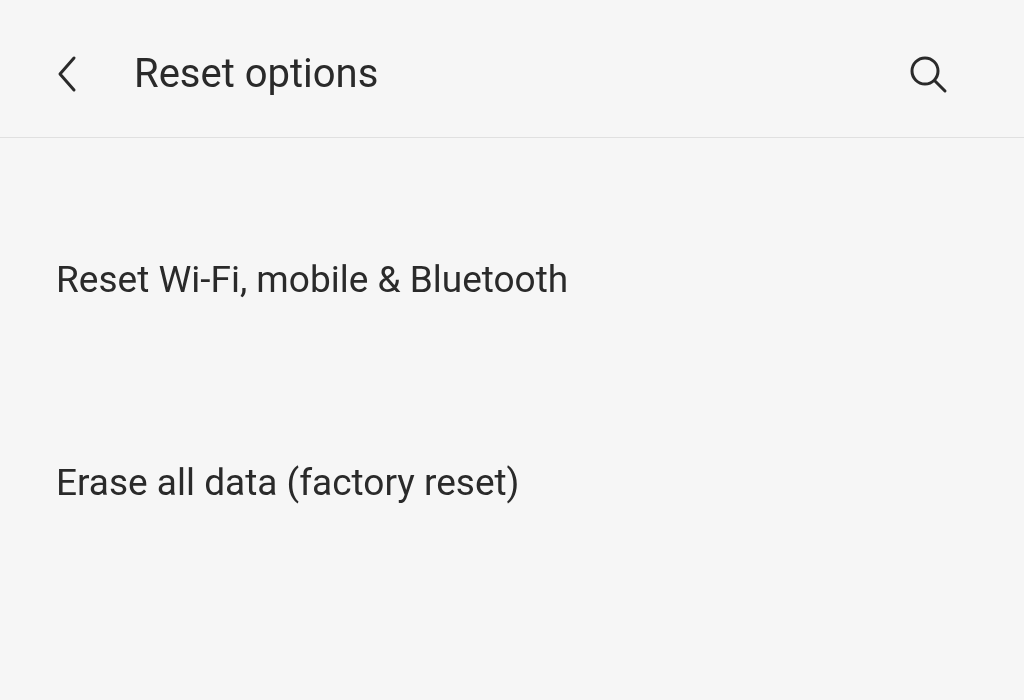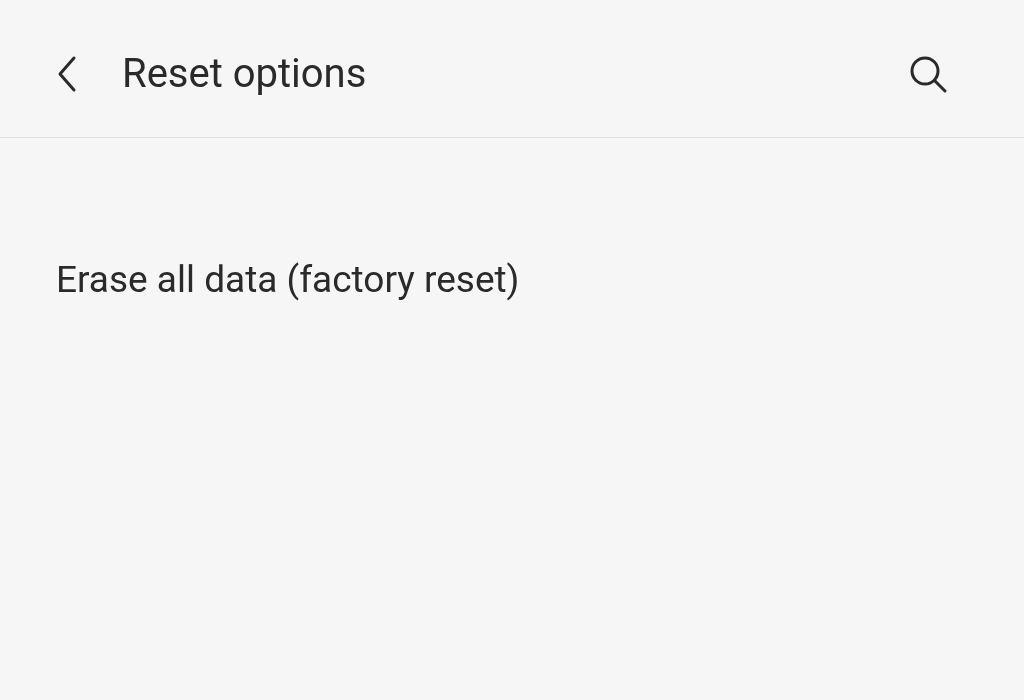--- a/index.html
+++ b/index.html
@@ -18,21 +18,21 @@
     .header {
       display: flex;
       align-items: center;
       justify-content: space-between;
       padding: 50px 48px 40px 56px;
       border-bottom: 1px solid #e0e0e0;
     }
     .header-left {
       display: flex;
       align-items: center;
-      gap: 44px;
+      gap: 56px;
     }
     .back-icon {
       display: inline-flex;
       align-items: center;
       justify-content: center;
       cursor: pointer;
     }
     .back-icon svg {
       width: 22px;
       height: 38px;
@@ -103,15 +103,18 @@
   <span class="search-icon">
     <svg viewBox="0 0 40 40">
       <circle cx="17" cy="17" r="13"></circle>
       <line x1="27" y1="27" x2="37" y2="37" stroke-linecap="round"></line>
     </svg>
   </span>
 </div>
 
 <div class="content">
   <div class="option-item">
+    <span class="option-label">Reset Wi-Fi, mobile &amp; Bluetooth</span>
+  </div>
+  <div class="option-item">
     <span class="option-label">Erase all data (factory reset)</span>
   </div>
 </div>
 
 </body></html>

